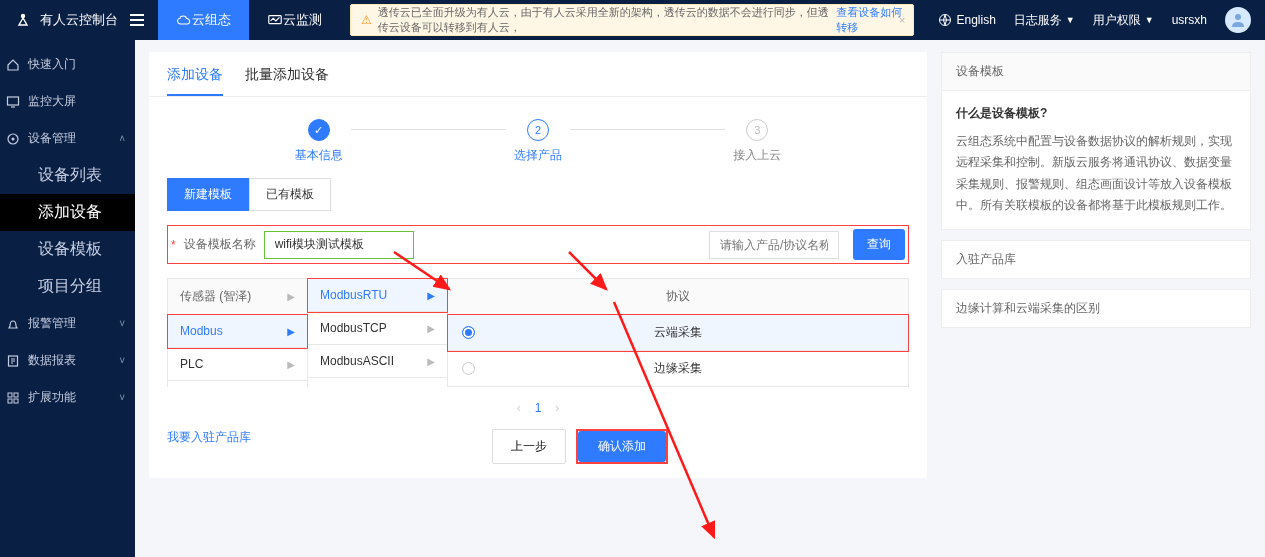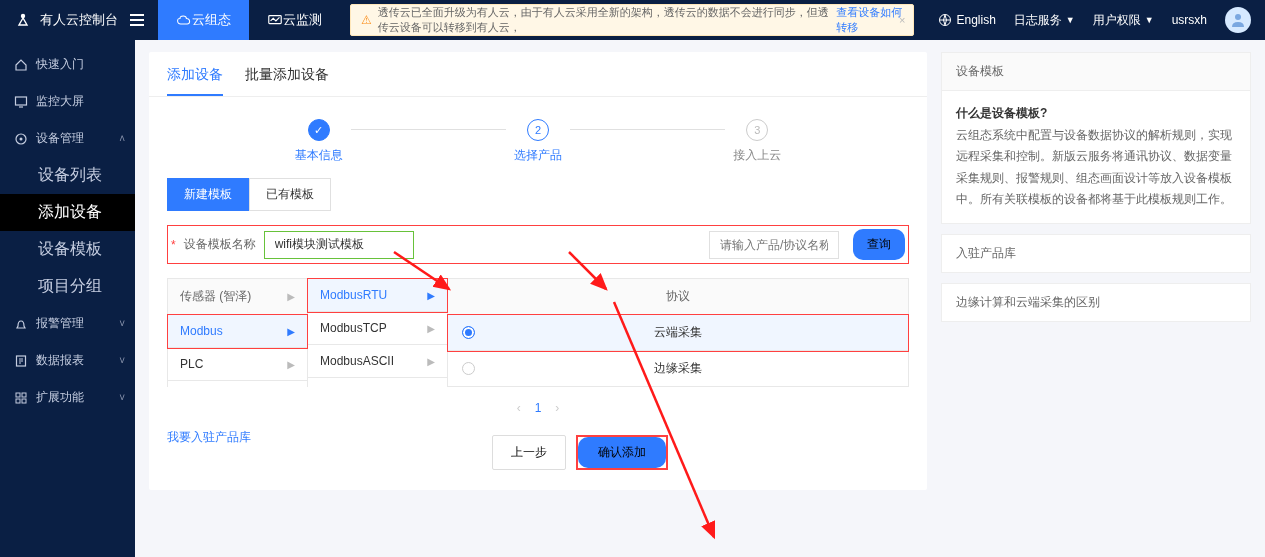--- a/index.html
+++ b/index.html
@@ -14,21 +14,21 @@
 .top-nav-item.active{background:#2f7bff}
 .notice-bar{flex:1;margin:6px 10px;background:#fff7e6;border:1px solid #ffe7ba;border-radius:2px;display:flex;align-items:center;padding:0 10px;font-size:11px;color:#666;position:relative}
 .notice-bar .warn-icon{color:#fa8c16;margin-right:6px;font-size:12px}
 .notice-bar a{color:#2f7bff;text-decoration:none;margin-left:4px}
 .notice-close{position:absolute;right:8px;color:#bbb;cursor:pointer}
 .top-right{display:flex;align-items:center;gap:18px;padding:0 14px;font-size:12px}
 .top-right-item{display:flex;align-items:center;gap:4px;cursor:pointer}
 .avatar{width:26px;height:26px;border-radius:50%;background:#d6e9ff;display:flex;align-items:center;justify-content:center}
 .layout{display:flex;height:calc(100% - 40px)}
 .sidebar{width:135px;background:#0a1f44;color:#c5cde0;padding-top:6px}
-.side-item{display:flex;align-items:center;gap:8px;padding:10px 14px;font-size:12px;cursor:pointer;position:relative}
+.side-item{display:flex;align-items:center;gap:8px;padding:10px 6px;font-size:12px;cursor:pointer;position:relative}
 .side-item .chev{position:absolute;right:10px;font-size:10px;color:#8b95ae}
 .side-sub{padding:8px 14px 8px 38px;font-size:16px;cursor:pointer;color:#c5cde0}
 .side-sub.active{background:#000;color:#fff}
 .main{flex:1;padding:12px 14px;overflow:auto;display:flex;gap:14px;align-items:flex-start}
 .card{background:#fff;border-radius:2px}
 .left-card{flex:1;padding:0 0 14px 0}
 .tabs{display:flex;gap:22px;padding:14px 18px 0 18px;border-bottom:1px solid #eee}
 .tab{padding-bottom:10px;font-size:14px;cursor:pointer;color:#333}
 .tab.active{color:#2f7bff;border-bottom:2px solid #2f7bff;font-weight:500}
 .steps{display:flex;justify-content:space-around;align-items:flex-start;padding:22px 60px 14px;position:relative}
@@ -42,21 +42,21 @@
 .form-area{padding:0 18px}
 .sub-tabs{display:flex;gap:0;margin-bottom:14px}
 .sub-tab{padding:7px 16px;border:1px solid #e0e0e0;font-size:12px;cursor:pointer}
 .sub-tab.active{background:#2f7bff;color:#fff;border-color:#2f7bff}
 .name-row{display:flex;align-items:center;gap:8px;margin-bottom:14px;border:1px solid #ff4040;padding:3px}
 .req-star{color:#ff4040}
 .name-label{font-size:12px;color:#666}
 .name-input{border:1px solid #67c23a;padding:6px 10px;font-size:12px;width:150px;color:#333}
 .search-box{margin-left:auto;display:flex;gap:14px;align-items:center}
 .search-input{border:1px solid #e0e0e0;padding:6px 10px;font-size:12px;width:130px;color:#999}
-.btn-primary{background:#2f7bff;color:#000000;border:none;padding:7px 14px;font-size:12px;cursor:pointer;border-radius:10px}
+.btn-primary{background:#2f7bff;color:#ffffff;border:none;padding:7px 14px;font-size:12px;cursor:pointer;border-radius:3px}
 .selector-grid{display:flex;border:1px solid #e8e8e8;border-bottom:none}
 .col{border-right:1px solid #e8e8e8}
 .col:last-child{border-right:none;flex:1}
 .col1{width:140px}
 .col2{width:140px}
 .cell{padding:9px 12px;font-size:12px;border-bottom:1px solid #e8e8e8;display:flex;align-items:center;justify-content:space-between;cursor:pointer}
 .cell.header{color:#666;background:#fafafa}
 .cell.sel{color:#2f7bff;background:#f0f6ff}
 .cell .arr{color:#bbb;font-size:10px}
 .cell.sel .arr{color:#2f7bff}
@@ -64,28 +64,28 @@
 .radio-cell{justify-content:center;gap:8px}
 .radio-cell.selected{background:#f0f6ff}
 .radio{width:13px;height:13px;border-radius:50%;border:1px solid #ccc;position:absolute;left:14px}
 .radio.on{border-color:#2f7bff;background:#2f7bff;box-shadow:inset 0 0 0 2px #fff}
 .radio-cell{position:relative}
 .red-box{outline:1px solid #ff4040}
 .pagination{display:flex;justify-content:center;align-items:center;gap:14px;padding:14px 0;color:#2f7bff;font-size:12px}
 .pagination .pg-arrow{color:#ccc;cursor:pointer}
 .footer-row{display:flex;align-items:flex-start;padding:0 18px}
 .footer-link{color:#2f7bff;font-size:12px;cursor:pointer}
-.footer-btns{margin:6px auto;display:flex;gap:10px}
+.footer-btns{margin:0 auto;display:flex;gap:10px}
 .btn-default{background:#fff;border:1px solid #ddd;padding:7px 18px;font-size:12px;cursor:pointer;border-radius:2px}
 .btn-confirm-wrap{border:2px solid #ff4040;padding:0}
 .right-panel{width:310px;display:flex;flex-direction:column;gap:10px}
 .panel-section{background:#fff;border:1px solid #eee}
 .panel-head{padding:10px 14px;font-size:12px;color:#666;border-bottom:1px solid #eee;background:#fafafa}
 .panel-body{padding:12px 14px;font-size:12px;color:#666;line-height:1.8}
-.panel-body h4{font-size:12px;color:#333;font-weight:600}
+.panel-body h4{font-size:12px;color:#333;margin-bottom:6px;font-weight:600}
 .collapse-item{padding:10px 14px;font-size:12px;color:#666;border:1px solid #eee;background:#fff;cursor:pointer}
 .red-arrow{position:absolute;pointer-events:none;z-index:5}
 svg{display:block}
 </style>
 </head>
 <body>
 
 <div class="top-bar">
   <div class="brand">
     <span class="brand-icon">

